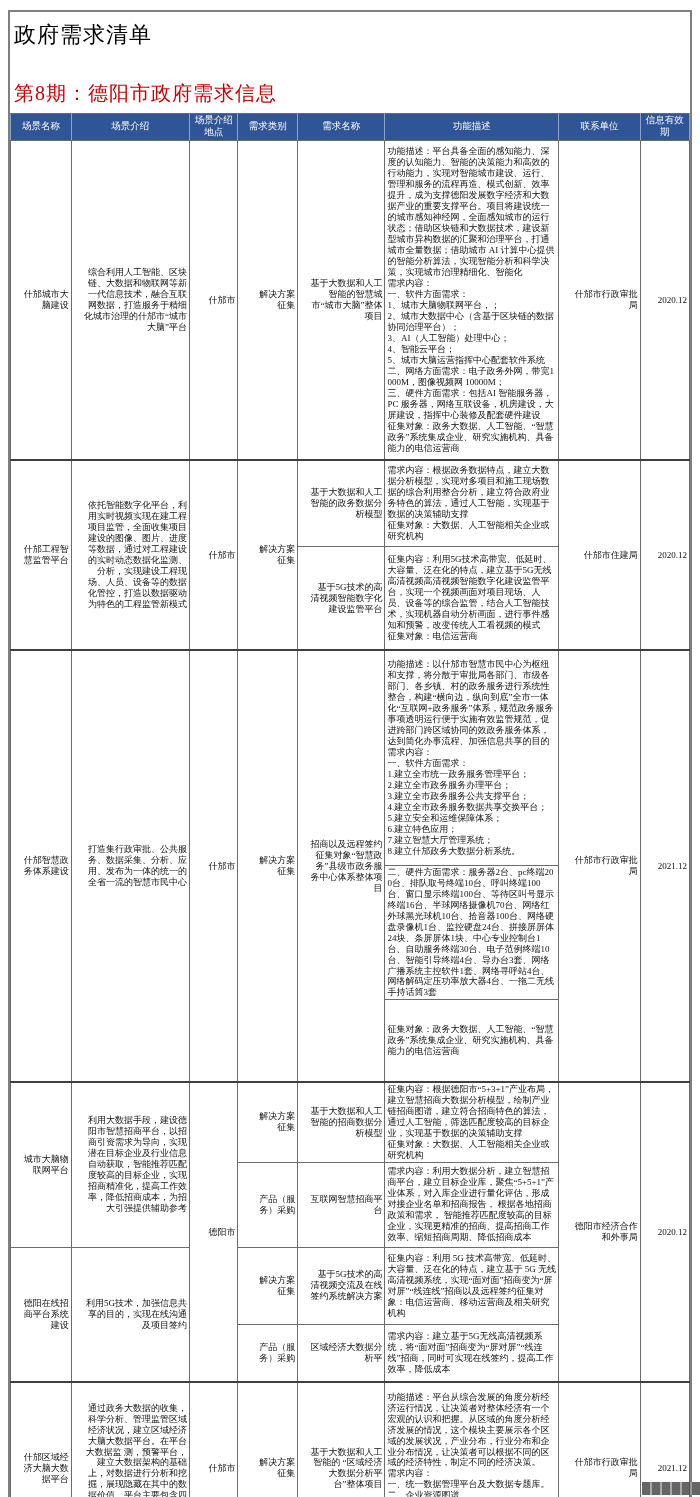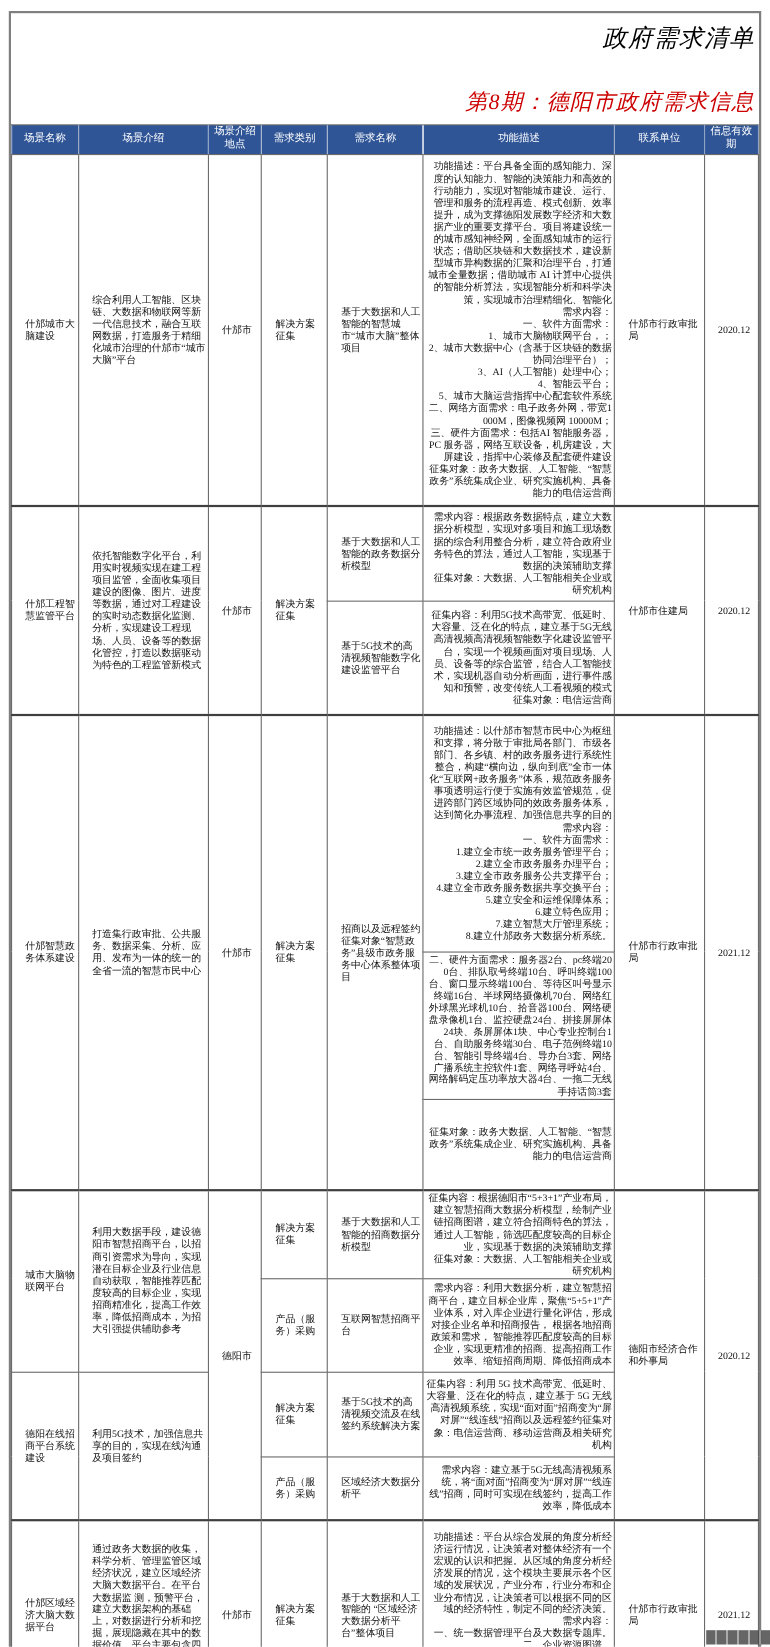--- a/index.html
+++ b/index.html
@@ -15,24 +15,23 @@
     width:700px;height:1497px;overflow:hidden;
     font-family:"Liberation Serif","DejaVu Serif",serif;
     color:#111;position:relative;
   }
   .sheet{
     position:absolute;left:8px;top:10px;width:684px;
     border:2px solid var(--border-outer);
     background:#fff;
   }
   .title-block{
-    text-align:right;
+    text-align:left;
     padding:8px 4px 6px 4px;
     line-height:1.4;
-    font-style:italic;
   }
   .doc-title{
     font-size:22px;
     color:#000;
     letter-spacing:1px;
   }
   .doc-subtitle{
     font-size:20px;
     color:var(--subtitle-red);
     letter-spacing:1px;
@@ -65,22 +64,22 @@
     color:#ffffff;
     font-weight:normal;
     font-size:9.5px;
     height:27px;
     text-align:center;
     border-color:#8fa3c4;
     border-top-color:var(--border-thin);
     border-bottom-color:var(--border-thin);
   }
   td{background:#fff;}
-  .tc{text-align:left;padding-left:12px;}
-  .tl{text-align:right;}
+  .tc{text-align:right;padding-left:12px;}
+  .tl{text-align:left;}
   .pre{white-space:pre-wrap;}
   tr.major > td{border-top:2px solid var(--border-thick);}
   tr.hr1{height:320px}
   tr.hr2{height:86px}
   tr.hr3{height:104px}
   tr.hr4{height:215px}
   tr.hr5{height:125px}
   tr.hr6{height:82px}
   tr.hr7{height:61px}
   tr.hr8{height:85px}

